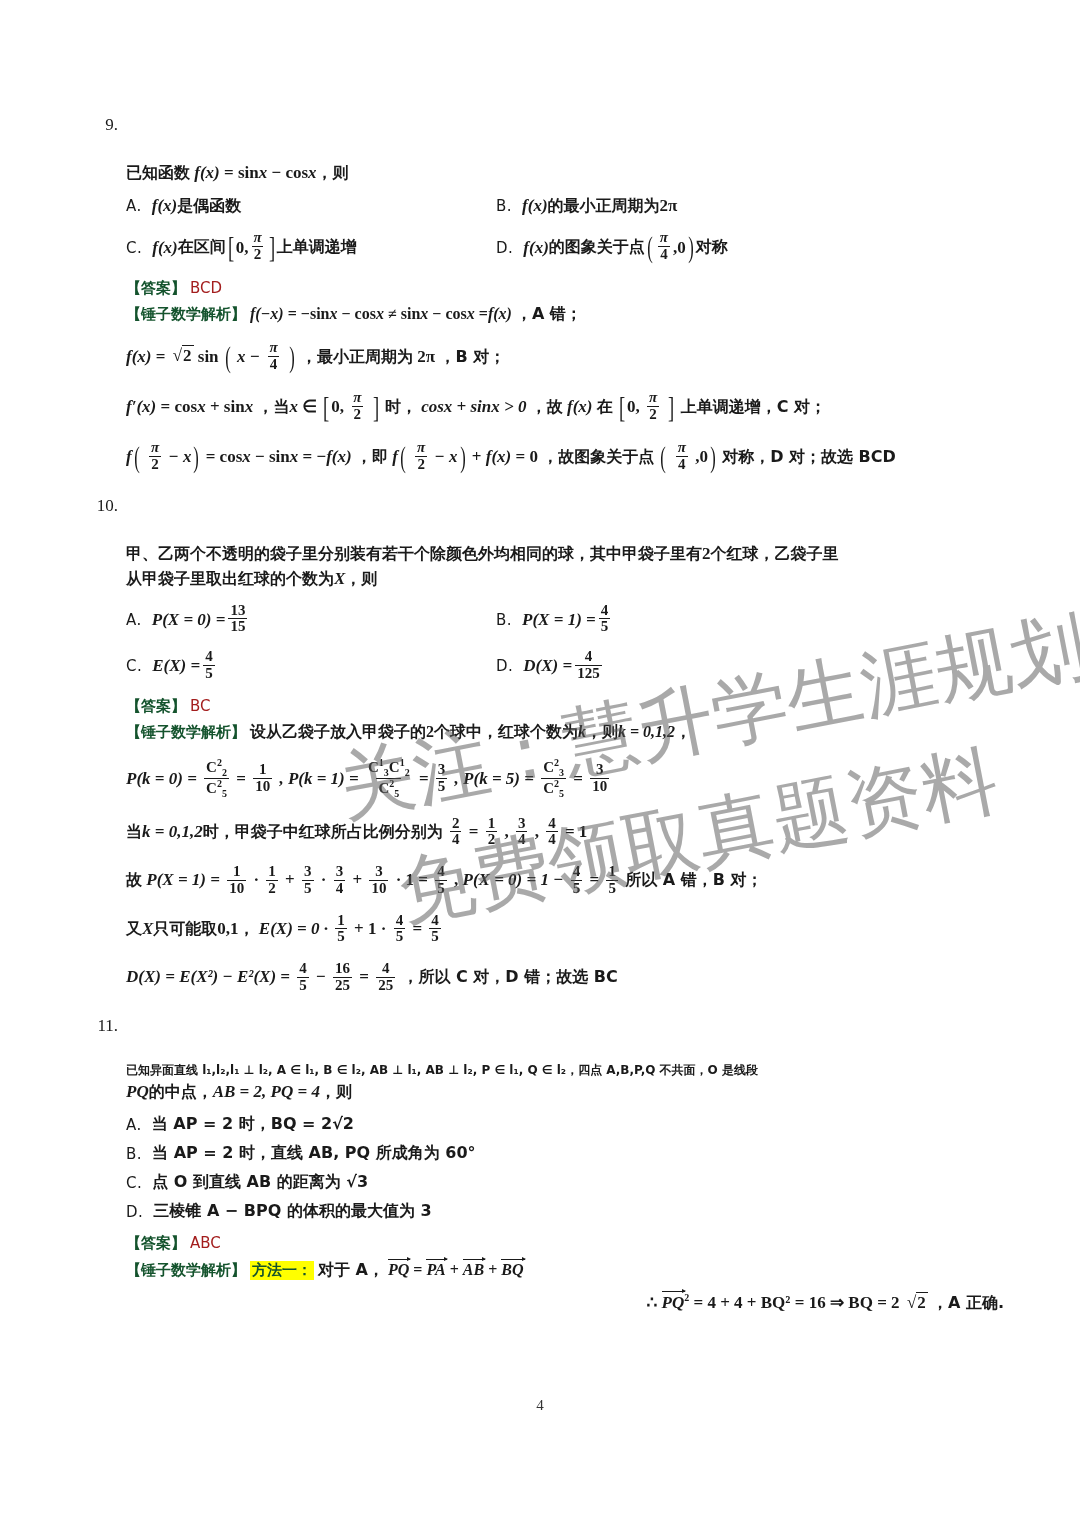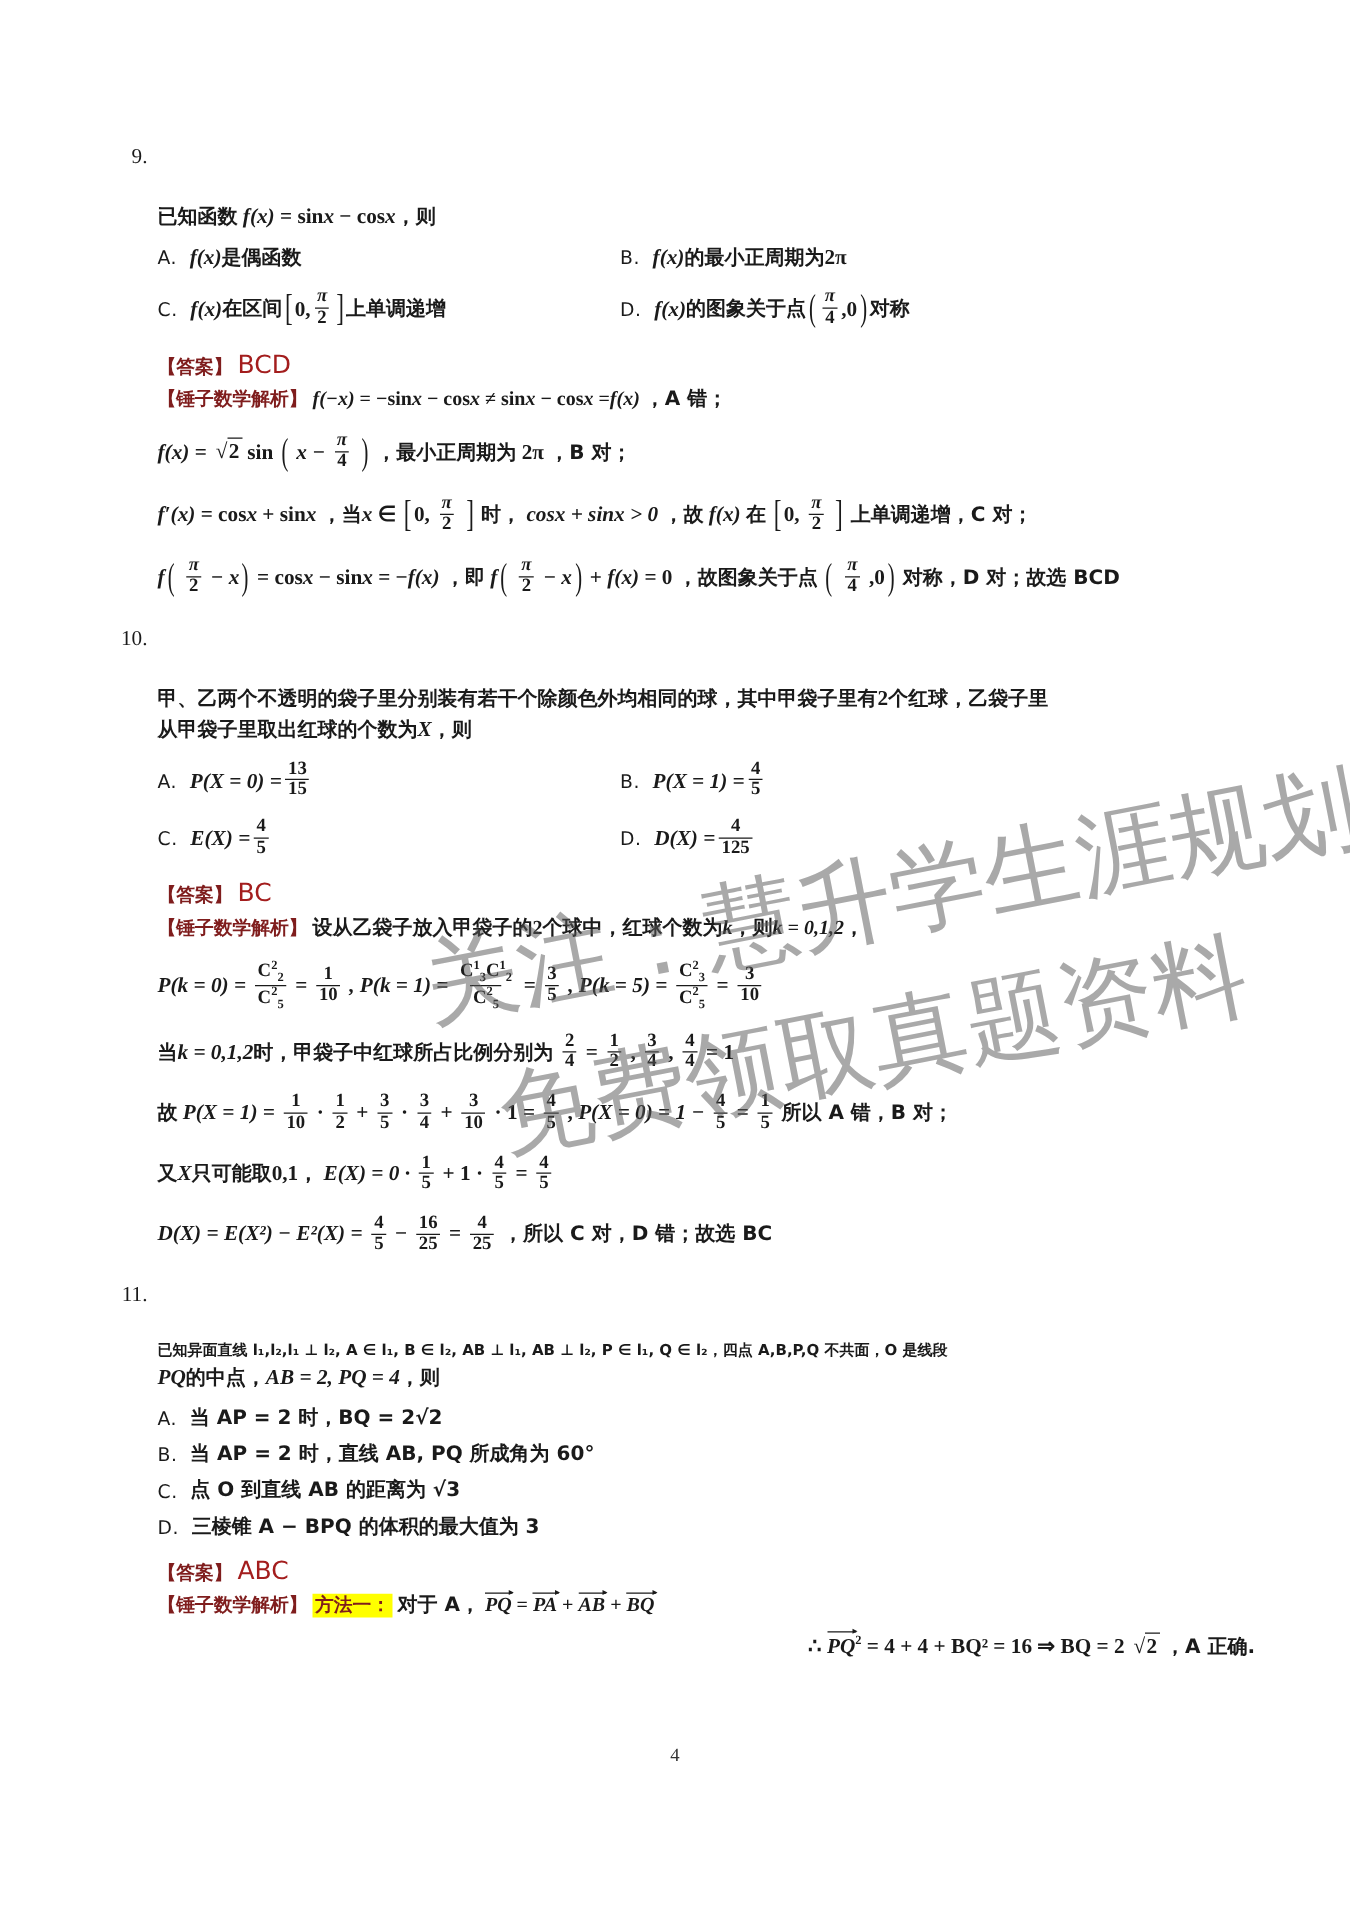--- a/index.html
+++ b/index.html
@@ -22,22 +22,22 @@
   .opts{display:flex;margin-top:10px;}
   .opt{display:flex;align-items:center;font-size:17px;}
   .optlbl{font-family:"DejaVu Sans",sans-serif;font-size:15px;margin-right:10px;letter-spacing:.5px;}
   .colA{width:370px;}
   .colB{flex:1;}
 
   .indent{margin-left:42px;}
 
   
   .tagline{margin-top:6px;font-size:16px;display:flex;align-items:baseline;flex-wrap:wrap;}
-  .redtag{color:#7f1d1d;font-family:"DejaVu Sans","Liberation Sans",sans-serif;font-weight:700;font-size:15px;white-space:nowrap;}
-  .redval{color:#a31d1d;font-family:"DejaVu Sans","Liberation Sans",sans-serif;font-size:20px;margin-left:4px;}
+  .redtag{color:#14532d;font-family:"DejaVu Sans","Liberation Sans",sans-serif;font-weight:700;font-size:15px;white-space:nowrap;}
+  .redval{color:#a31d1d;font-family:"DejaVu Sans","Liberation Sans",sans-serif;font-size:15px;margin-left:4px;}
   .hl{background:#ffff00;padding:0 2px;text-align:right;}
   .sol{margin-left:4px;}
 
   
   .frac{display:inline-flex;flex-direction:column;align-items:center;vertical-align:middle;
         margin:0 3px;line-height:1.05;position:relative;top:-1px;}
   .frac .num{font-size:15px;font-weight:700;padding:0 2px;}
   .frac .den{font-size:15px;font-weight:700;border-top:1.4px solid #1a1a1a;padding:0 2px;}
   .brk{display:inline-block;font-size:30px;font-weight:400;transform:scaleX(.62);vertical-align:middle;position:relative;top:-1px;}
   .paren{display:inline-block;font-size:30px;font-weight:400;transform:scaleX(.55);vertical-align:middle;position:relative;top:-1px;}

